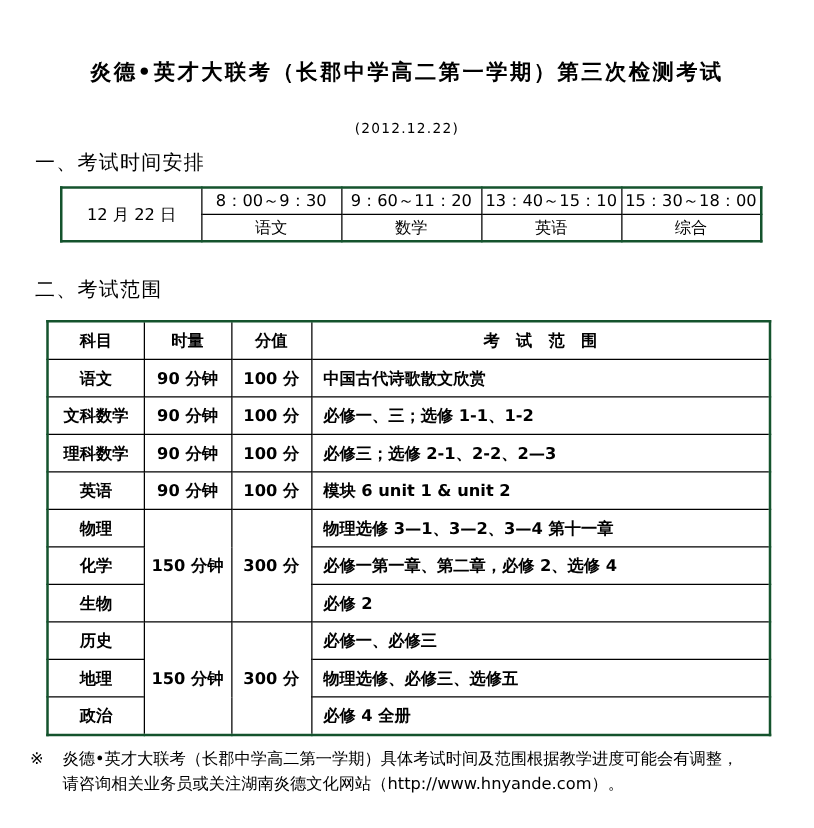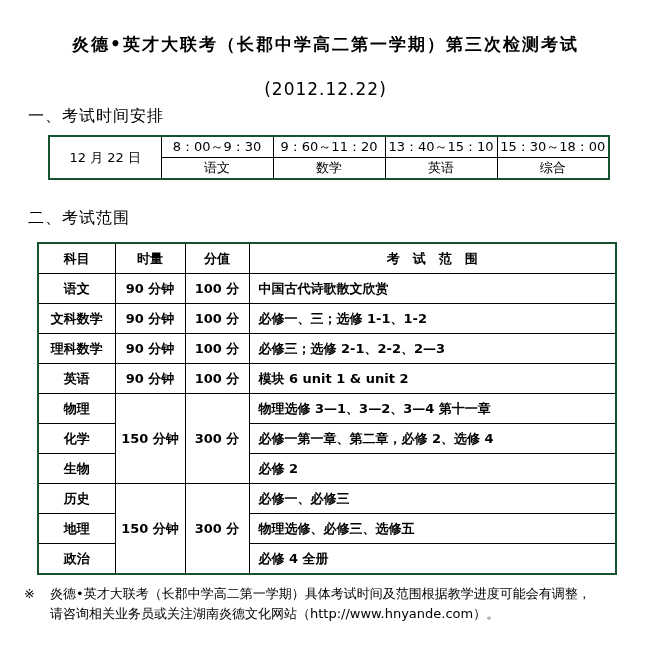--- a/index.html
+++ b/index.html
@@ -10,31 +10,31 @@
     font-family: "DejaVu Sans", "Liberation Sans", sans-serif;
   }
   .page {
     position: relative;
     width: 651px;
     height: 662px;
     background: #ffffff;
     overflow: hidden;
   }
   .doc-title {
-    padding-top: 32px;
+    padding-top: 46px;
     text-align: center;
     font-size: 17px;
     font-weight: bold;
     letter-spacing: 2px;
     line-height: 24px;
   }
   .doc-date {
     margin-top: 24px;
     text-align: center;
-    font-size: 17px;
+    font-size: 11px;
     letter-spacing: 1px;
     line-height: 18px;
   }
   .section-heading {
     margin: 9px 0 0 28px;
     font-size: 16px;
     letter-spacing: 1px;
     line-height: 18px;
   }
   .section-heading.second {

